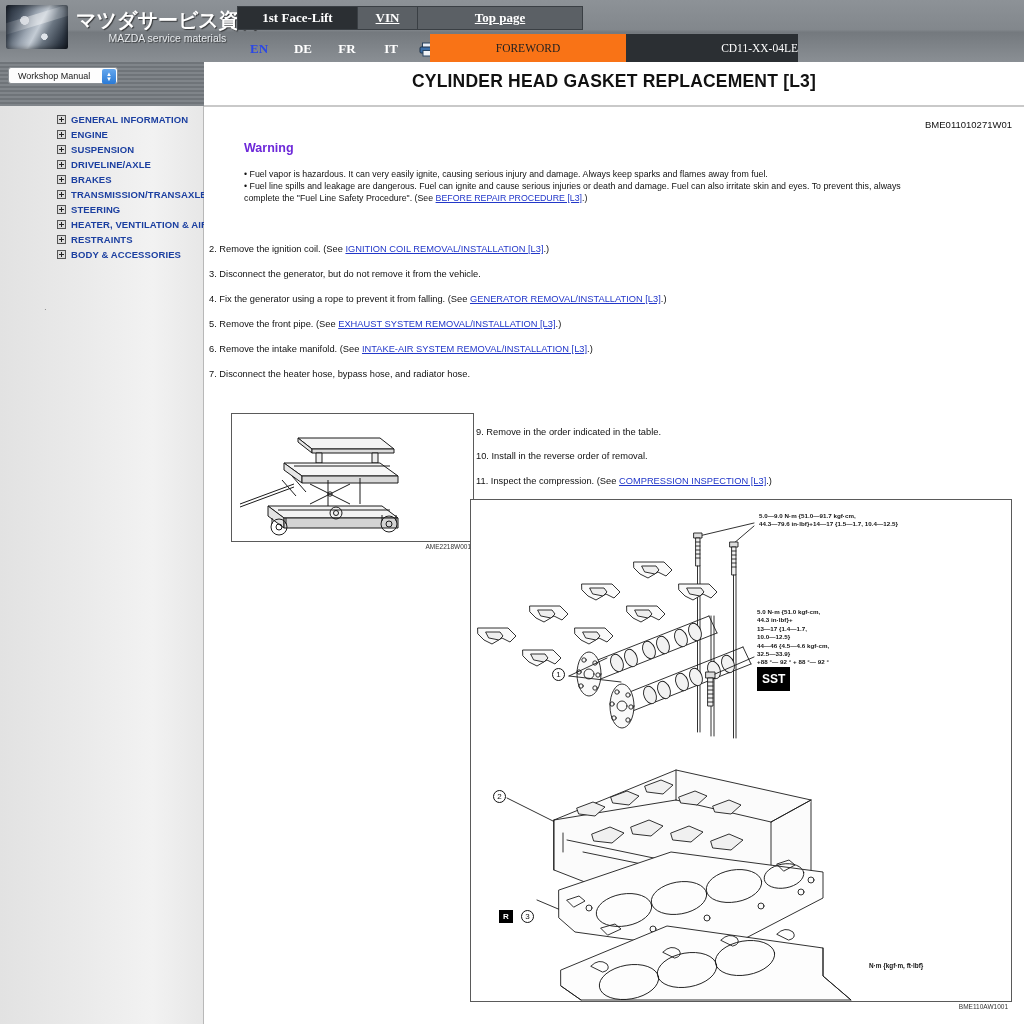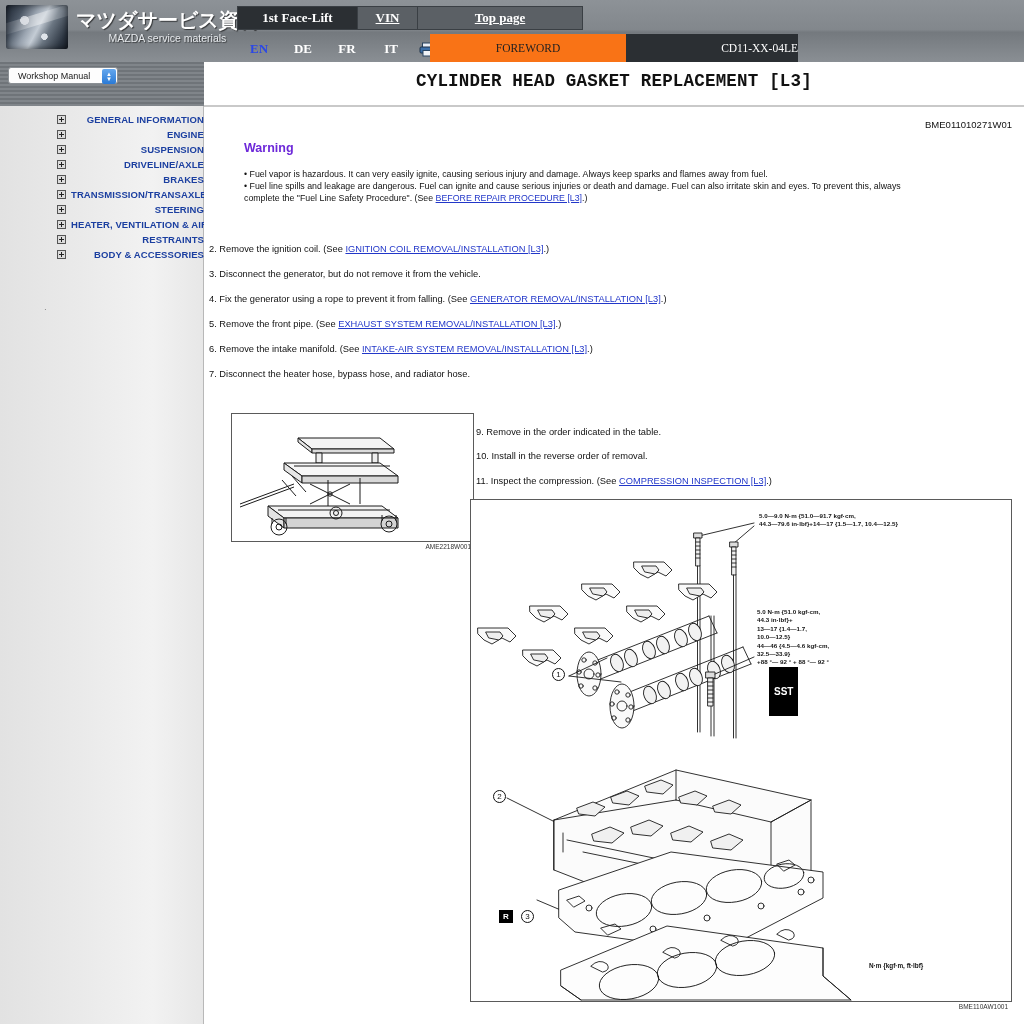--- a/index.html
+++ b/index.html
@@ -112,21 +112,20 @@
     background:linear-gradient(180deg,#64a7ee,#2a7ad6); border-radius:2px;
     display:flex; flex-direction:column; align-items:center; justify-content:center;
     color:#fff; font-size:6px; line-height:5px;
   }
   #tree {
     position:absolute; left:0; top:50px; width:204px;
   }
   .tnode {
     display:flex; align-items:center; height:15px; padding-left:57px;
     cursor:pointer;
-    justify-content:space-between;
   }
   .tplus {
     width:9px; height:9px; border:1px solid #555; background:#dcdcdc;
     position:relative; flex:0 0 auto; margin-right:5px;
   }
   .tplus:before, .tplus:after {
     content:""; position:absolute; background:#222;
   }
   .tplus:before { left:1px; top:3px; width:5px; height:1px; }
   .tplus:after  { left:3px; top:1px; width:1px; height:5px; }
@@ -140,21 +139,20 @@
 
   
   #main {
     position:absolute; left:204px; top:62px; width:820px; height:962px;
     background:#ffffff; overflow:hidden;
   }
   #page-title {
     position:absolute; left:0; top:0; width:820px; text-align:center;
     font-size:17.5px; font-weight:bold; color:#111; letter-spacing:.2px;
     padding-top:9px;
-    font-family:Liberation Mono, monospace;
   }
   #title-rule {
     position:absolute; left:0; top:43px; width:820px; height:2px;
     background:#c9c9c9;
   }
   #doc-id {
     position:absolute; right:12px; top:57px;
     font-size:9.5px; color:#111;
   }
   #warning-head {
@@ -195,22 +193,22 @@
     text-align:right; font-size:6.5px; color:#333; padding-right:4px;
   }
   .torque {
     position:absolute; font-size:6.2px; font-weight:bold; color:#111;
     line-height:8.4px; white-space:pre; letter-spacing:.05px;
   }
   #tq1 { left:288px; top:12px; }
   #tq2 { left:286px; top:108px; }
   #sst-badge {
     position:absolute; left:286px; top:167px;
-    background:#000; color:#fff; font-size:10px; font-weight:bold;
-    padding:18px 4px; border:1px solid #000;margin-left:12px;
+    background:#000; color:#fff; font-size:12px; font-weight:bold;
+    padding:4px 4px; border:1px solid #000;
   }
   #nm-unit {
     position:absolute; left:398px; top:462px;
     font-size:6.4px; font-weight:bold; color:#111;
   }
   .callout {
     position:absolute; width:13px; height:13px; border:1px solid #111;
     border-radius:50%; font-size:8px; color:#111;
     display:flex; align-items:center; justify-content:center; background:#fff;
   }

